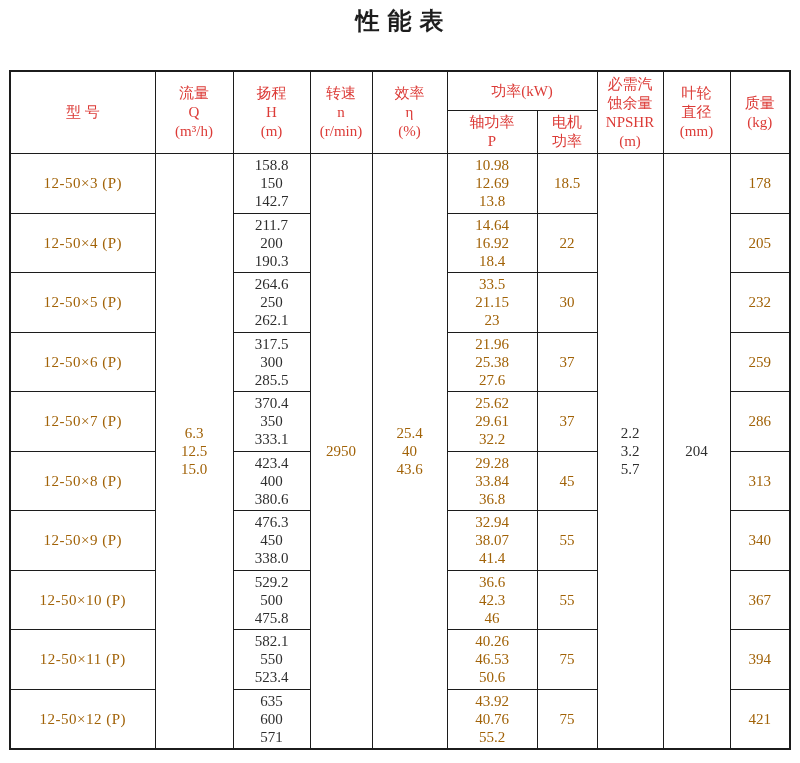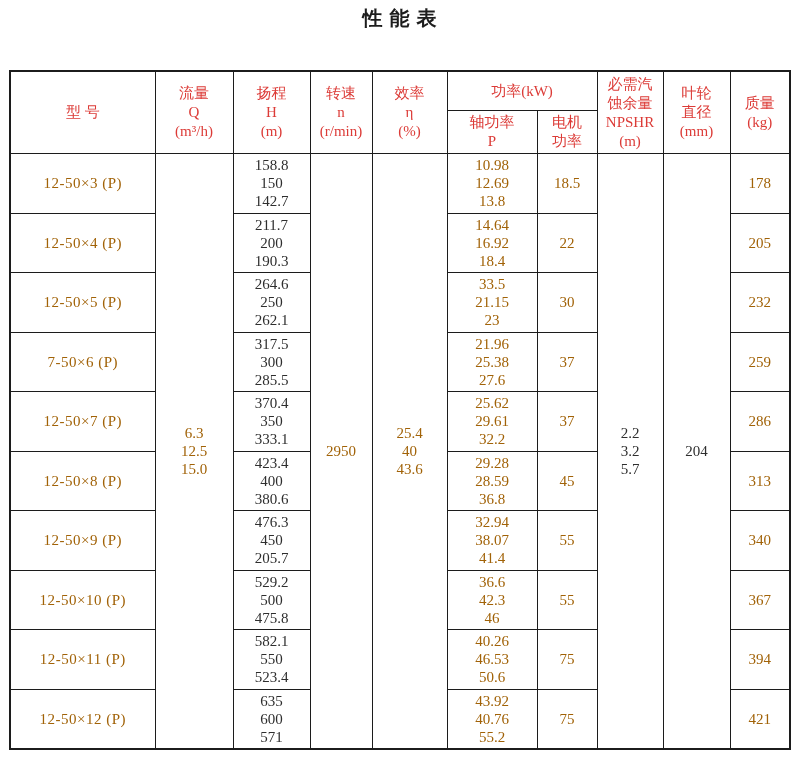--- a/index.html
+++ b/index.html
@@ -2,21 +2,21 @@
 <html><head>
 <meta charset="utf-8">
 <style>
   html,body{margin:0;padding:0;background:#ffffff;}
   .page{
     position:relative;width:800px;height:763px;background:#ffffff;overflow:hidden;
     font-family:"Liberation Serif","DejaVu Serif",serif;
   }
   .title{
     position:absolute;top:5px;left:0;width:100%;text-align:center;
-    font-size:20px;font-weight:bold;color:#1d1d1d;letter-spacing:1px;
+    font-size:24px;font-weight:bold;color:#1d1d1d;letter-spacing:1px;
   }
   table.perf{
     position:absolute;left:9px;top:70px;width:781px;
     border-collapse:collapse;table-layout:fixed;
     border:2px solid #1c1c1c;
   }
   .perf th,.perf td{
     border:1px solid #1c1c1c;padding:0;margin:0;
     text-align:center;vertical-align:middle;
     font-weight:normal;font-size:15px;
@@ -162,21 +162,21 @@
         <td class="red stack">
           <div>33.5</div>
           <div>21.15</div>
           <div>23</div>
         </td>
         <td class="red">30</td>
         <td class="red">232</td>
       </tr>
 
       <tr>
-        <td class="red model-cell">7-50×6 (P)</td>
+        <td class="red model-cell">12-50×6 (P)</td>
         <td class="stack">
           <div>317.5</div>
           <div>300</div>
           <div>285.5</div>
         </td>
         <td class="red stack">
           <div>21.96</div>
           <div>25.38</div>
           <div>27.6</div>
         </td>
@@ -202,33 +202,33 @@
 
       <tr>
         <td class="red model-cell">12-50×8 (P)</td>
         <td class="stack">
           <div>423.4</div>
           <div>400</div>
           <div>380.6</div>
         </td>
         <td class="red stack">
           <div>29.28</div>
-          <div>28.59</div>
+          <div>33.84</div>
           <div>36.8</div>
         </td>
         <td class="red">45</td>
         <td class="red">313</td>
       </tr>
 
       <tr>
         <td class="red model-cell">12-50×9 (P)</td>
         <td class="stack">
           <div>476.3</div>
           <div>450</div>
-          <div>205.7</div>
+          <div>338.0</div>
         </td>
         <td class="red stack">
           <div>32.94</div>
           <div>38.07</div>
           <div>41.4</div>
         </td>
         <td class="red">55</td>
         <td class="red">340</td>
       </tr>
 

